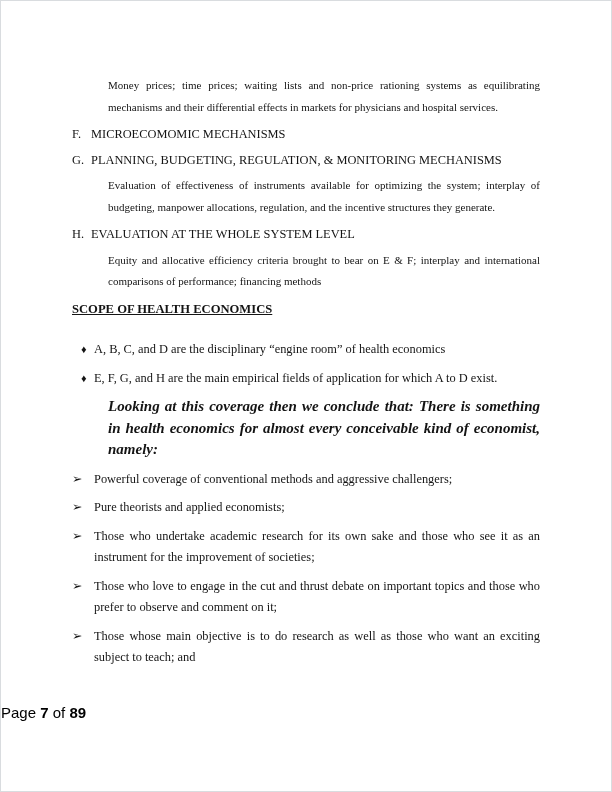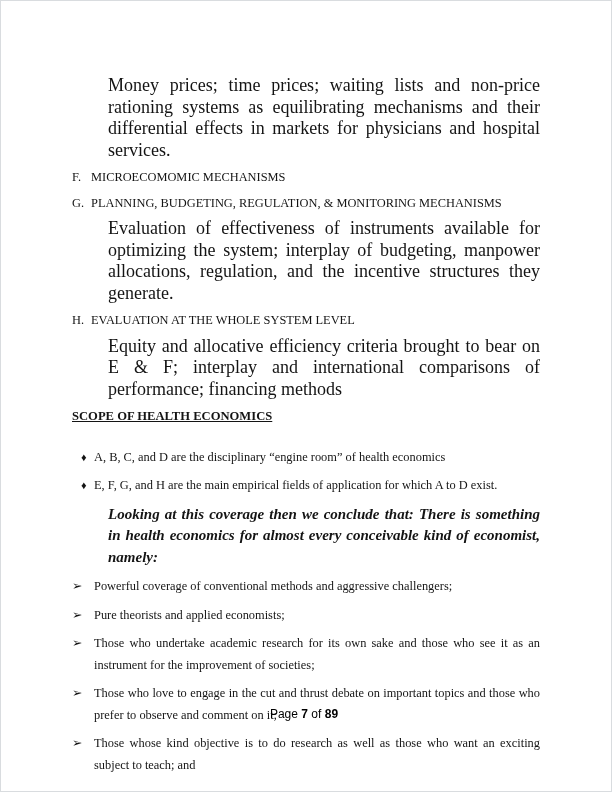--- a/index.html
+++ b/index.html
@@ -14,21 +14,21 @@
     margin: 0 auto;
     background: #ffffff;
     border: 1px solid #d9dcdf;
     box-sizing: border-box;
     padding: 74px 71px 0 71px;
     font-family: "Liberation Serif", serif;
     color: #141414;
     overflow: hidden;
   }
   .para {
-    font-size: 18px;
+    font-size: 11px;
     line-height: 21.5px;
     text-align: justify;
     margin: 0 0 6px 0;
   }
   .indented { margin-left: 36px; }
   .sec-heading {
     display: flex;
     font-size: 12.4px;
     line-height: 21.5px;
     margin: 0 0 4px 0;
@@ -56,23 +56,22 @@
     line-height: 21.5px;
     font-weight: bold;
     font-style: italic;
     text-align: justify;
   }
   .footer {
     position: absolute;
     left: 0;
     right: 4px;
     bottom: 70px;
-    text-align: center;
     font-family: "Liberation Sans", sans-serif;
-    font-size: 12px;
+    font-size: 15px;
     color: #000;
   }
 </style>
 </head>
 <body>
 
 <div class="page">
 
   <p class="para indented">Money prices; time prices; waiting lists and non-price rationing systems as equilibrating mechanisms and their differential effects in markets for physicians and hospital services.</p>
 
@@ -123,21 +122,21 @@
   <div class="bullet arrow">
     <span class="glyph">➢</span>
     <span class="bullet-text">Those who undertake academic research for its own sake and those who see it as an instrument for the improvement of societies;</span>
   </div>
   <div class="bullet arrow">
     <span class="glyph">➢</span>
     <span class="bullet-text">Those who love to engage in the cut and thrust debate on important topics and those who prefer to observe and comment on it;</span>
   </div>
   <div class="bullet arrow">
     <span class="glyph">➢</span>
-    <span class="bullet-text">Those whose kind objective is to do research as well as those who want an exciting subject to teach; and</span>
+    <span class="bullet-text">Those whose main objective is to do research as well as those who want an exciting subject to teach; and</span>
   </div>
 
   <div class="footer">
     <span>Page</span>
     <b>7</b>
     <span>of</span>
     <b>89</b>
   </div>
 
 </div>

